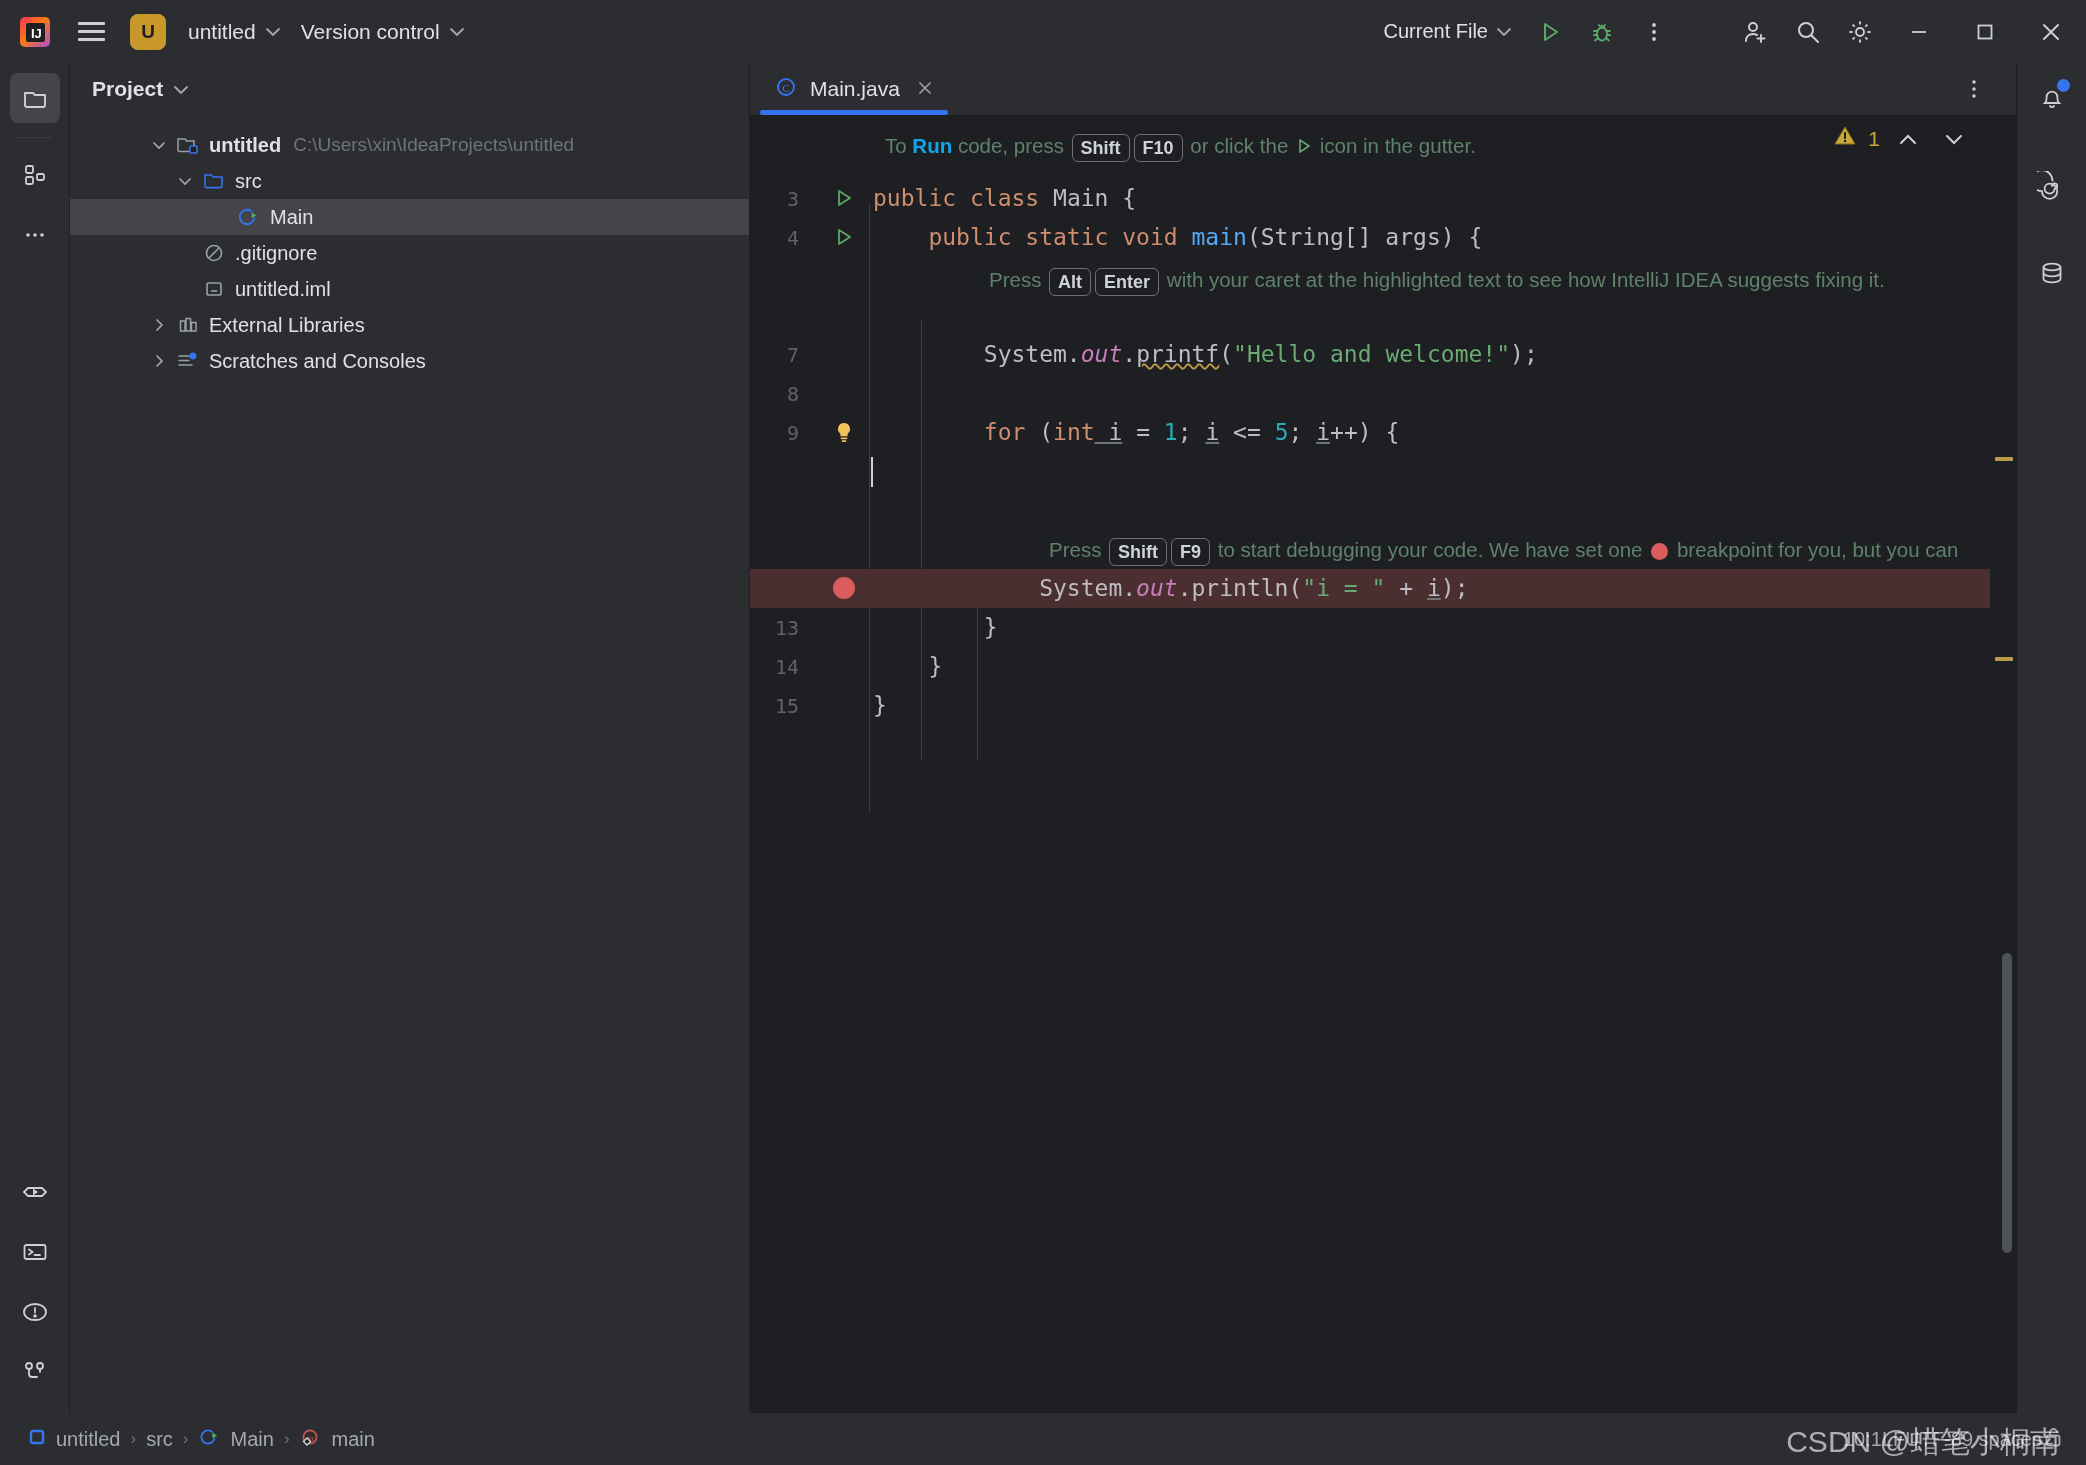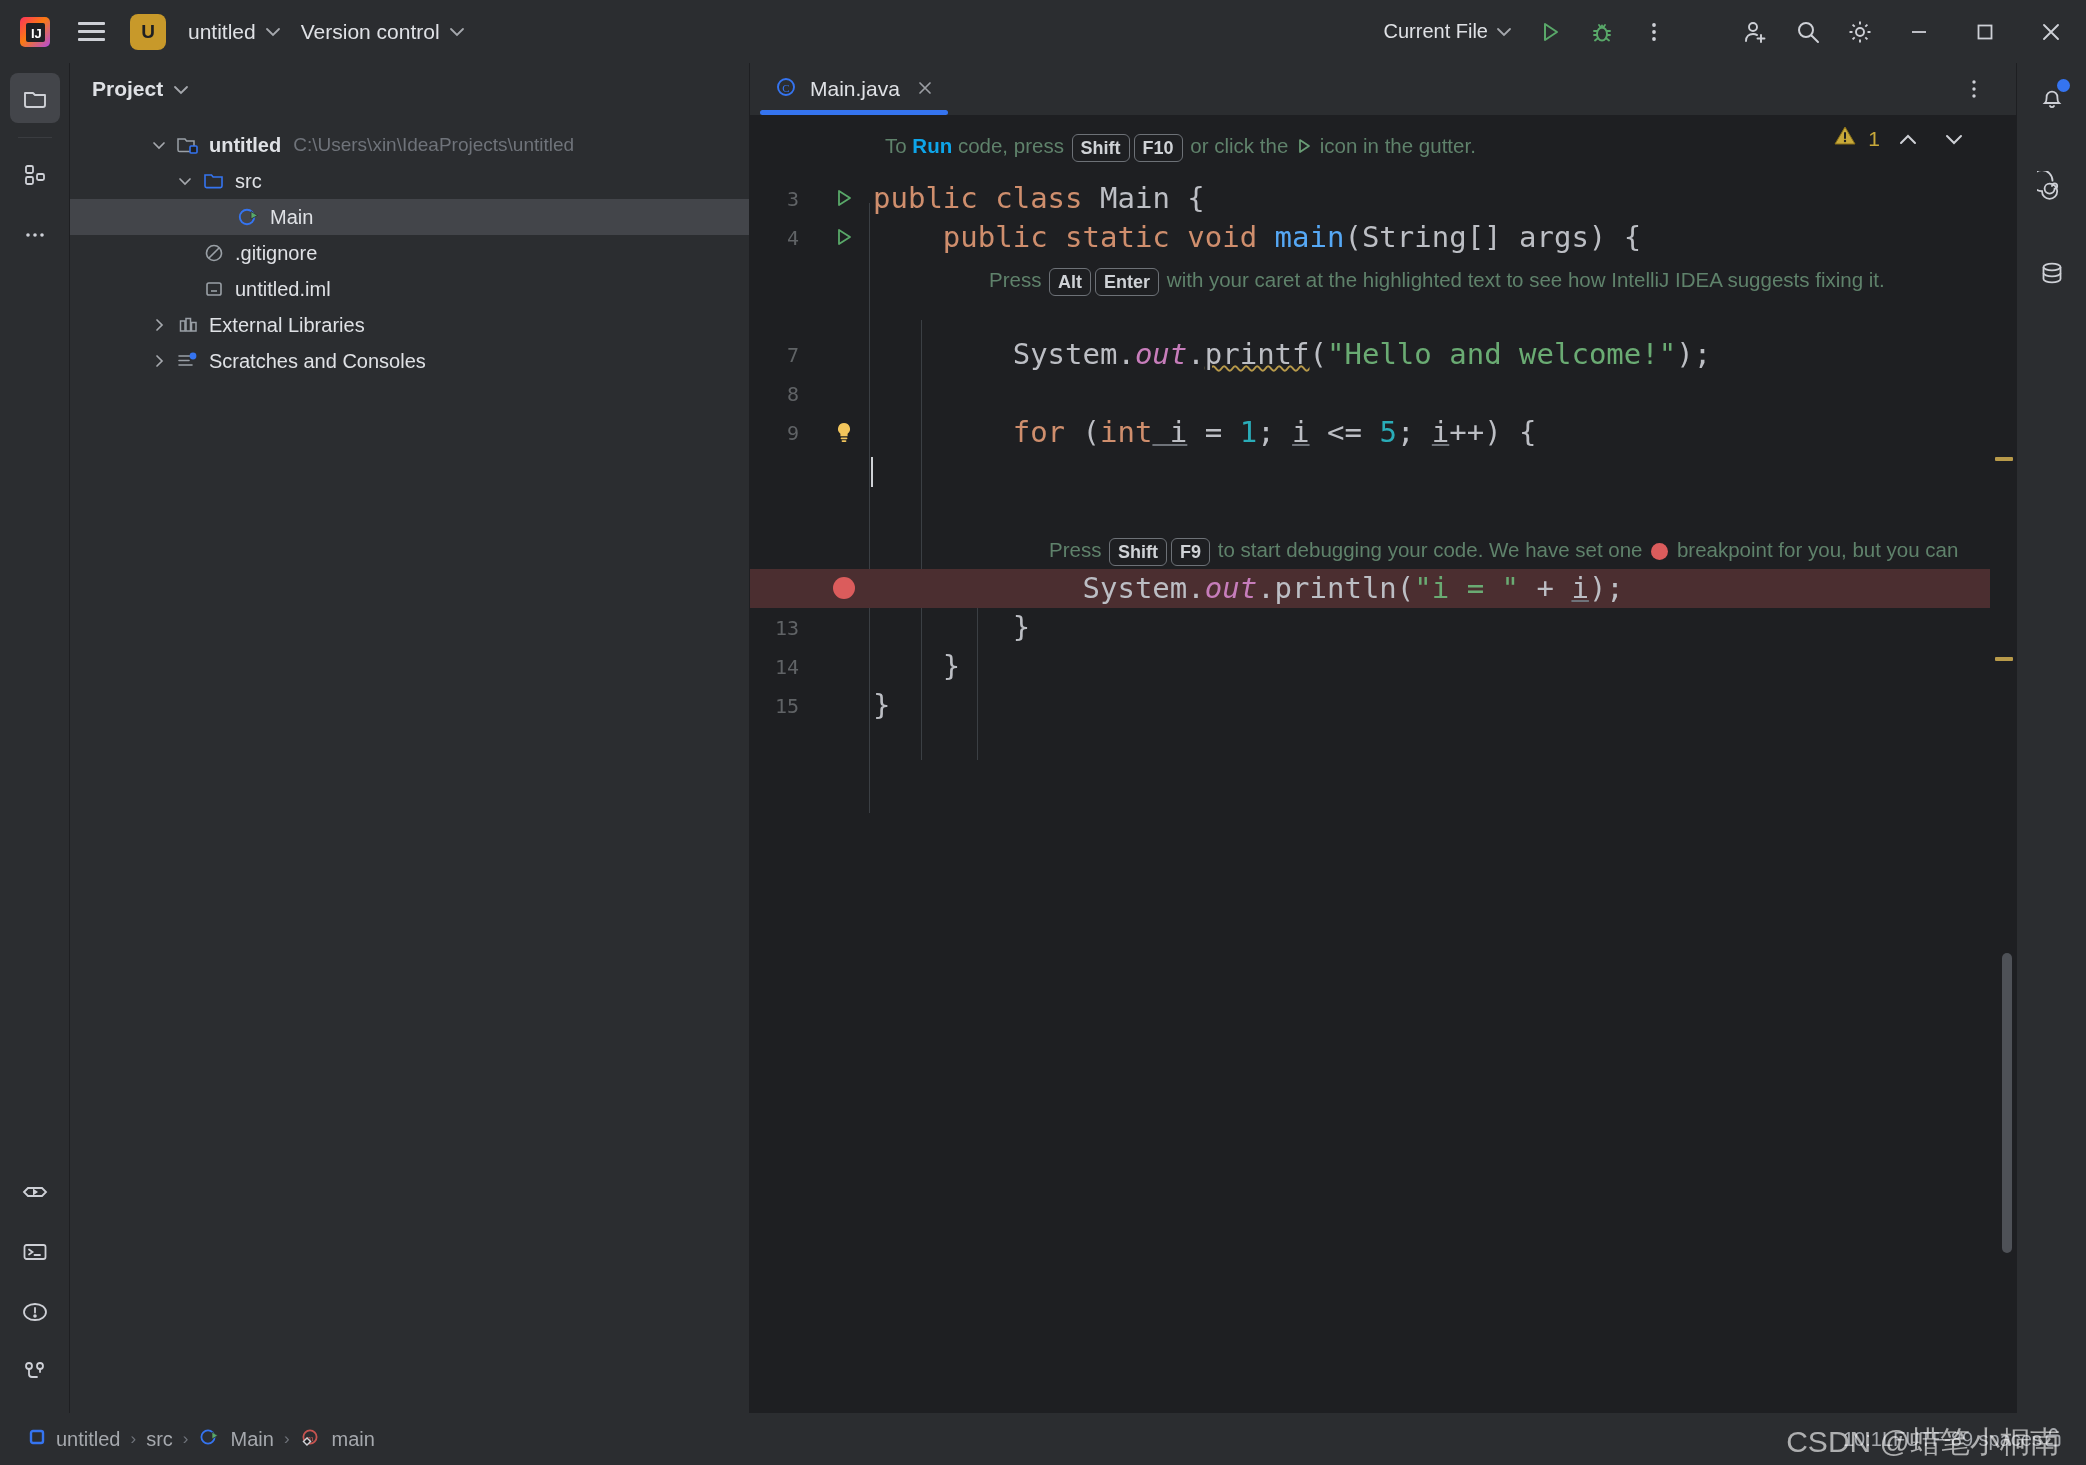--- a/index.html
+++ b/index.html
@@ -127,21 +127,21 @@
   }
   .grun {
     position:absolute; right: 8px; width:26px; height:26px; top: 6px;
     display:flex; align-items:center; justify-content:center;
   }
   .gbulb { position:absolute; right: 10px; top: 7px; }
   .gbreak { position:absolute; right: 8px; top: 6px; }
 
   .code {
     font-family: "DejaVu Sans Mono", monospace;
-    font-size: 29px;
+    font-size: 23px;
     color:#bcbec4;
     white-space: pre;
     line-height: 39px;
   }
   .indent-guide {
     position:absolute; top:0; bottom:0; width:1px; background:#3b3f44;
   }
 
   
   .kw { color:#cf8e6d; }

